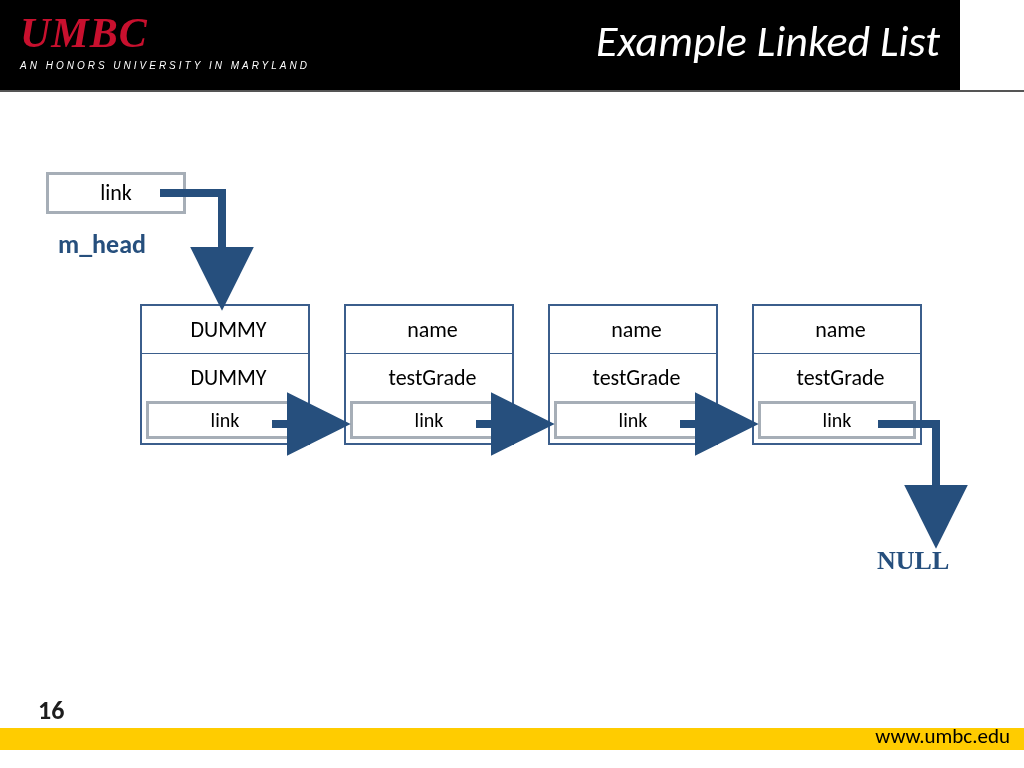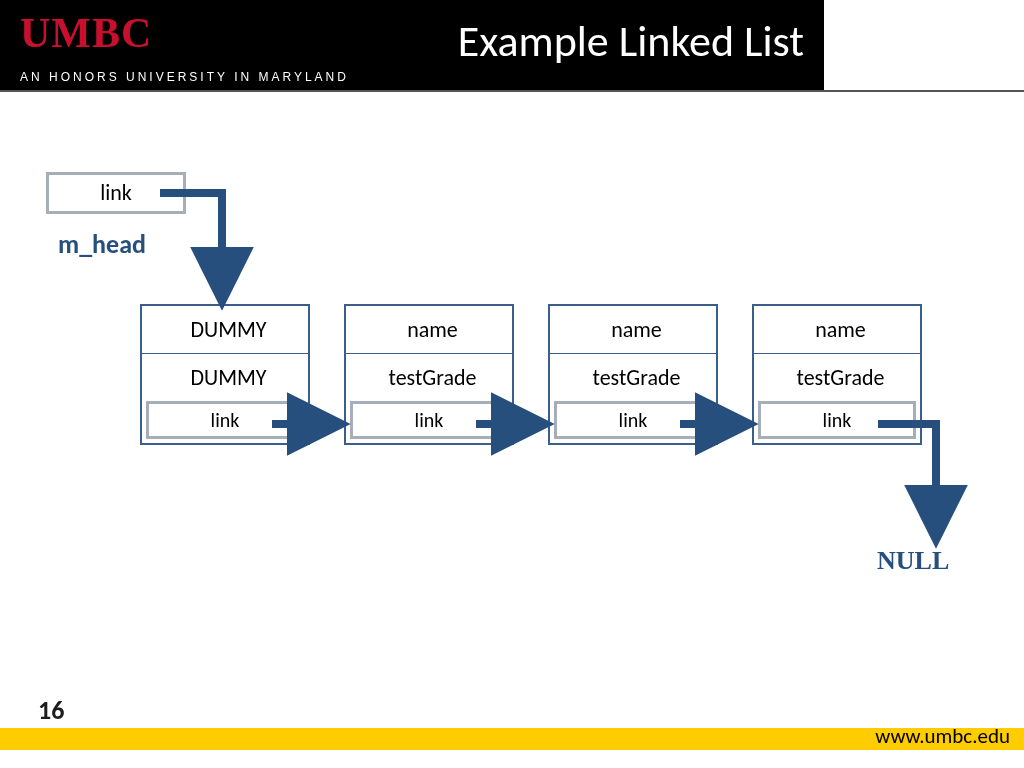--- a/index.html
+++ b/index.html
@@ -6,24 +6,25 @@
     margin: 0;
     padding: 0;
     width: 1024px;
     height: 768px;
     font-family: Calibri, "Segoe UI", Arial, sans-serif;
     background: #fff;
     overflow: hidden;
     position: relative;
   }
   .header {
-    width: 824px;
+    width: 960px;
     height: 90px;
     background: #000;
     position: relative;
+    font-style: italic;
   }
   .header-underline {
     position: absolute;
     left: 0;
     top: 90px;
     width: 1024px;
     height: 2px;
     background: #555;
   }
   .logo-wrap {
@@ -34,24 +35,24 @@
   .logo-main {
     font-family: "Times New Roman", Georgia, serif;
     font-weight: 700;
     font-size: 42px;
     color: #c8102e;
     letter-spacing: 1px;
     line-height: 1;
   }
   .logo-tag {
     font-family: Arial, sans-serif;
-    font-size: 12px;
+    font-size: 10px;
     color: #fff;
     letter-spacing: 3px;
-    margin-top: 16px;
+    margin-top: 6px;
     text-transform: uppercase;
   }
   .slide-title {
     position: absolute;
     right: 20px;
     top: 14px;
     font-size: 44px;
     color: #fff;
     font-weight: 400;
   }

